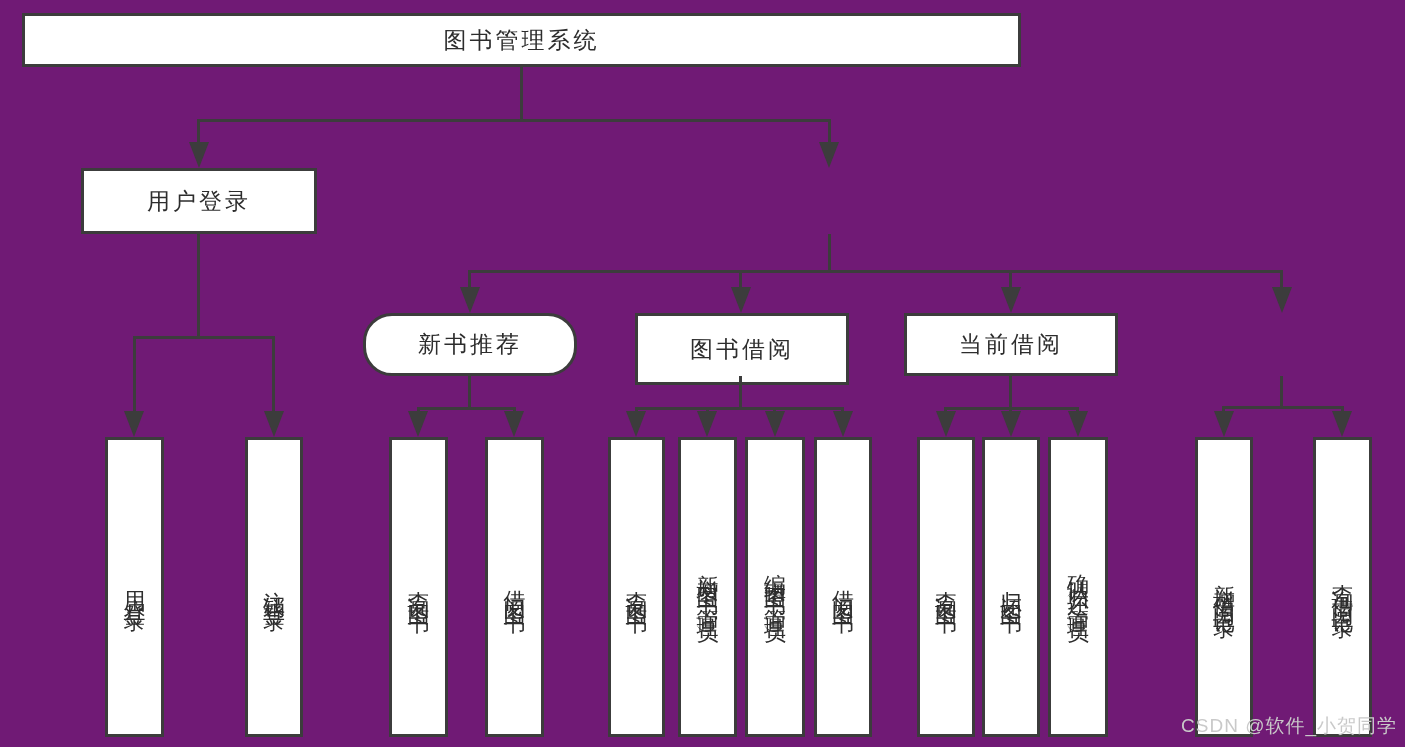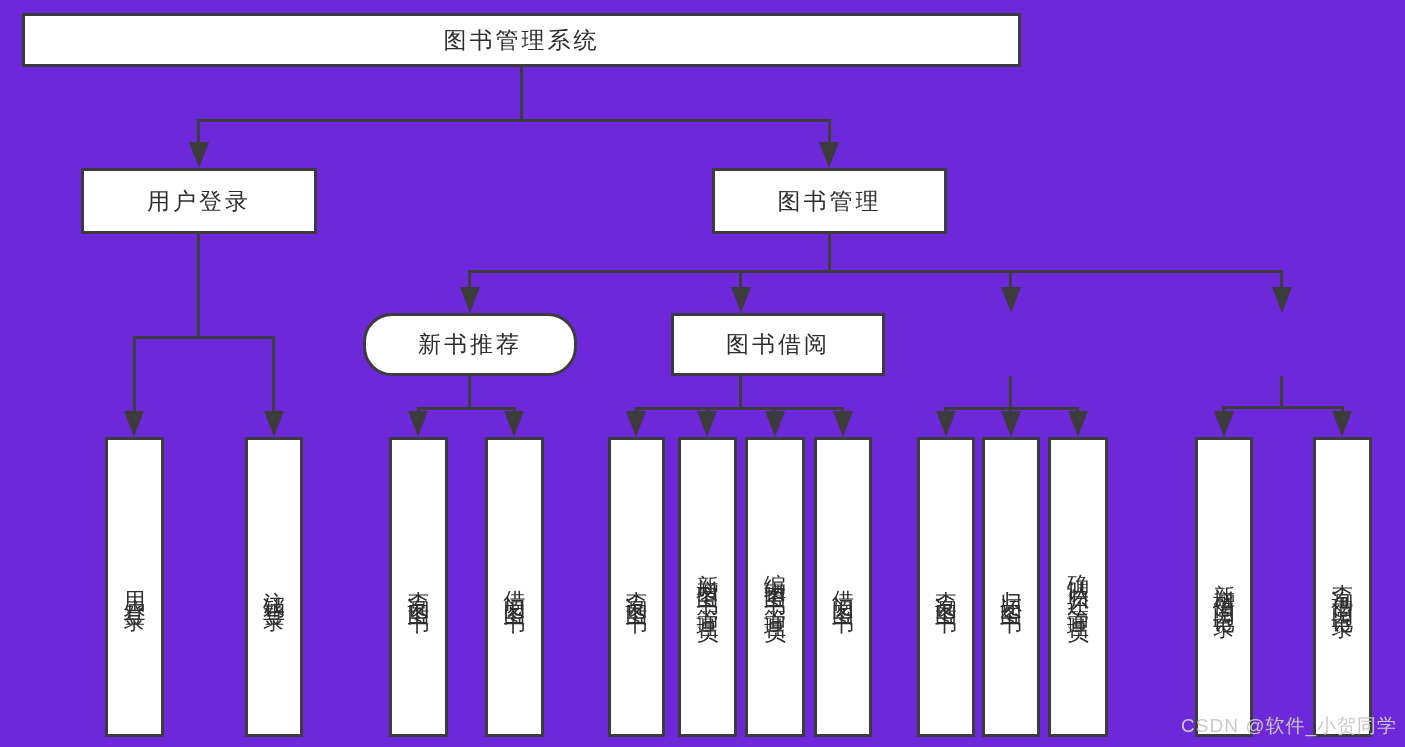--- a/index.html
+++ b/index.html
@@ -2,21 +2,21 @@
 <html><head>
 <meta charset="utf-8">
 <style>
   * { margin:0; padding:0; box-sizing:border-box; }
   html,body { background:#ffffff; }
   body {
     width:1405px; height:747px;
     font-family:"Liberation Sans", sans-serif;
     position:relative; overflow:hidden;
   }
-  .stage { position:absolute; left:0; top:0; width:1405px; height:747px; background:#6d28d9; }
+  .stage { position:absolute; left:0; top:0; width:1405px; height:747px; background:#701a75; }
 
   .box {
     position:absolute; background:#ffffff;
     border:3px solid #3c3c3c;
     display:flex; align-items:center; justify-content:center;
     color:#2d2d2d;
   }
   .hlabel { font-size:23px; letter-spacing:3px; white-space:nowrap; }
   .vbox .vlabel {
     writing-mode:vertical-rl; text-orientation:mixed;
@@ -47,23 +47,20 @@
   <div class="vl" style="left:520px; top:67px; height:55px;"></div>
   <div class="hl" style="left:197px; top:119px; width:634px;"></div>
   <div class="vl" style="left:197px; top:119px; height:26px;"></div>
   <div class="vl" style="left:828px; top:119px; height:26px;"></div>
   <div class="ah" style="left:189px; top:142px;"></div>
   <div class="ah" style="left:819px; top:142px;"></div>
 
   <div class="box" style="left:81px; top:168px; width:236px; height:66px;">
     <span class="hlabel">用户登录</span>
   </div>
-  <div class="box" style="left:712px; top:168px; width:235px; height:66px;">
-    <span class="hlabel">图书管理</span>
-  </div>
 
   <div class="vl" style="left:197px; top:234px; height:105px;"></div>
   <div class="hl" style="left:133px; top:336px; width:142px;"></div>
   <div class="vl" style="left:133px; top:336px; height:77px;"></div>
   <div class="vl" style="left:272px; top:336px; height:77px;"></div>
   <div class="ah" style="left:124px; top:411px;"></div>
   <div class="ah" style="left:264px; top:411px;"></div>
 
   <div class="vl" style="left:828px; top:234px; height:39px;"></div>
   <div class="hl" style="left:468px; top:270px; width:815px;"></div>
@@ -72,22 +69,25 @@
   <div class="vl" style="left:1009px; top:270px; height:20px;"></div>
   <div class="vl" style="left:1280px; top:270px; height:20px;"></div>
   <div class="ah" style="left:460px; top:287px;"></div>
   <div class="ah" style="left:731px; top:287px;"></div>
   <div class="ah" style="left:1001px; top:287px;"></div>
   <div class="ah" style="left:1272px; top:287px;"></div>
 
   <div class="box" style="left:363px; top:313px; width:214px; height:63px;border-radius:29px;">
     <span class="hlabel">新书推荐</span>
   </div>
-  <div class="box" style="left:671px; top:313px; width:214px; height:63px;">
+  <div class="box" style="left:635px; top:313px; width:214px; height:72px;">
     <span class="hlabel">图书借阅</span>
+  </div>
+  <div class="box" style="left:904px; top:313px; width:214px; height:63px;">
+    <span class="hlabel">当前借阅</span>
   </div>
 
   <div class="vl" style="left:468px; top:376px; height:34px;"></div>
   <div class="hl" style="left:417px; top:407px; width:99px;"></div>
   <div class="vl" style="left:417px; top:407px; height:8px;"></div>
   <div class="vl" style="left:513px; top:407px; height:8px;"></div>
   <div class="ah" style="left:408px; top:411px;"></div>
   <div class="ah" style="left:504px; top:411px;"></div>
 
   <div class="vl" style="left:739px; top:376px; height:34px;"></div>

